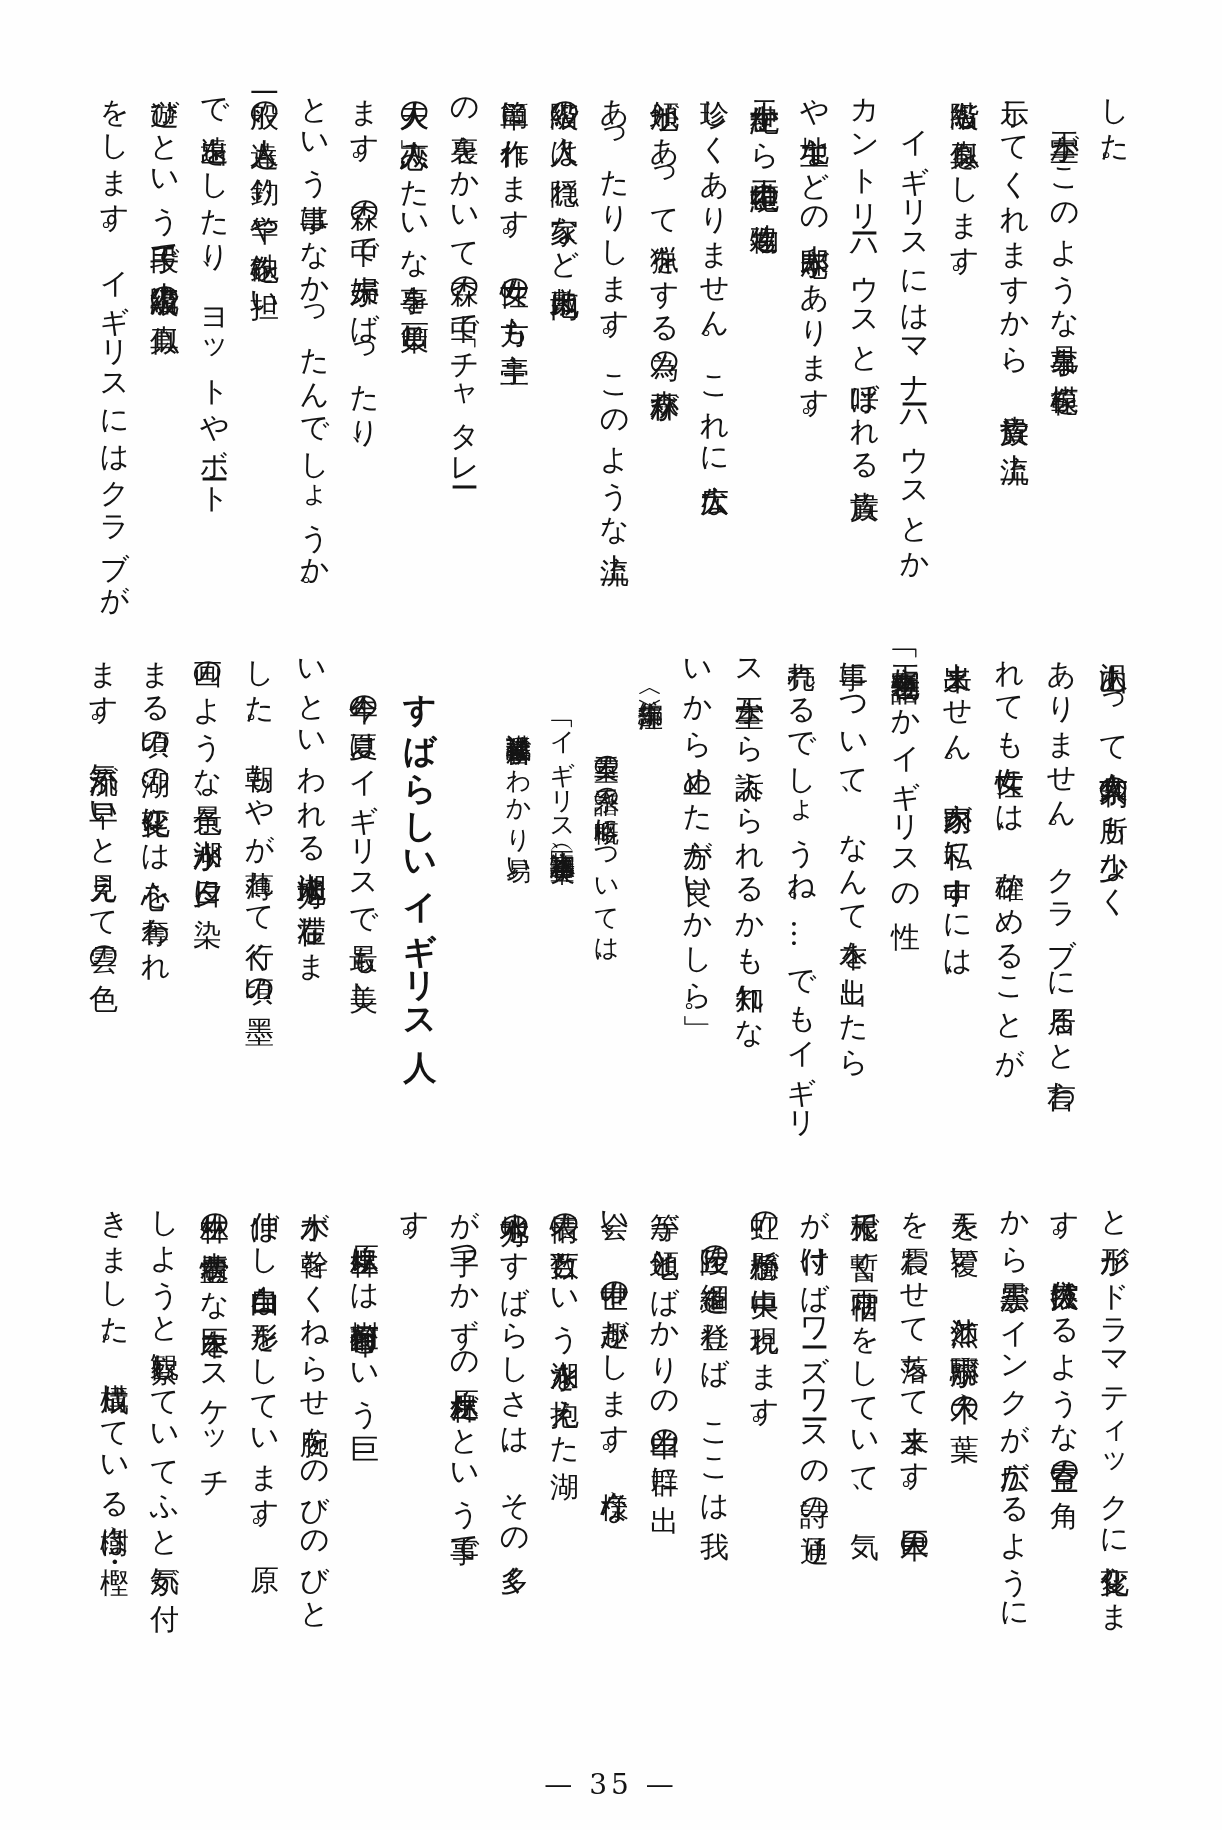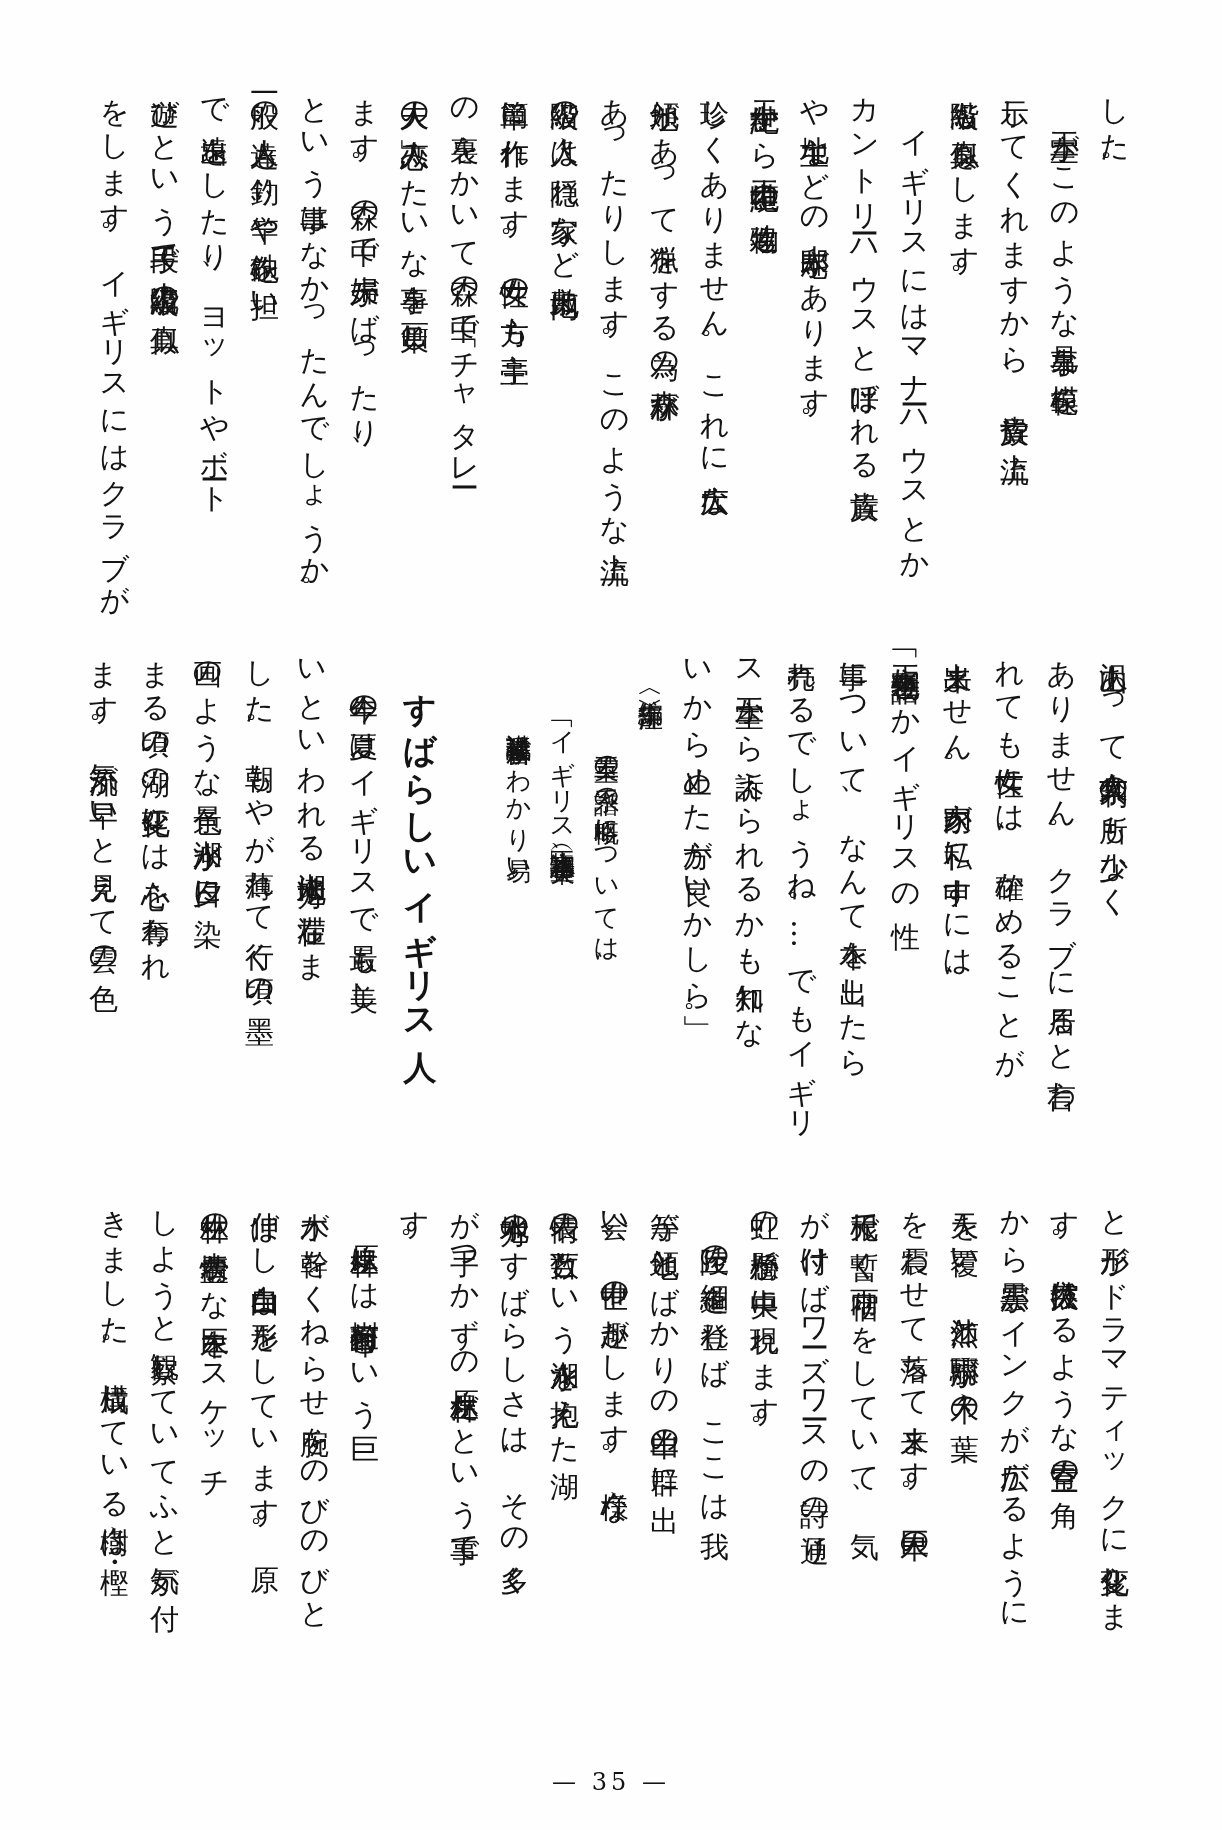--- a/index.html
+++ b/index.html
@@ -38,21 +38,21 @@
     font-weight:bold;
     font-size:33px;
     letter-spacing:2px;
     line-height:60px;
   }
   .page-number{
     position:absolute;
     top:1768px;left:0;
     width:100%;
     text-align:center;
-    font-size:24px;
+    font-size:28px;
     letter-spacing:4px;
     font-family:"DejaVu Serif","Liberation Serif",serif;
   }
 </style>
 </head>
 <body>
 
 <div class="page">
   <div class="band band-top">
       <div class="col body">した。</div>

